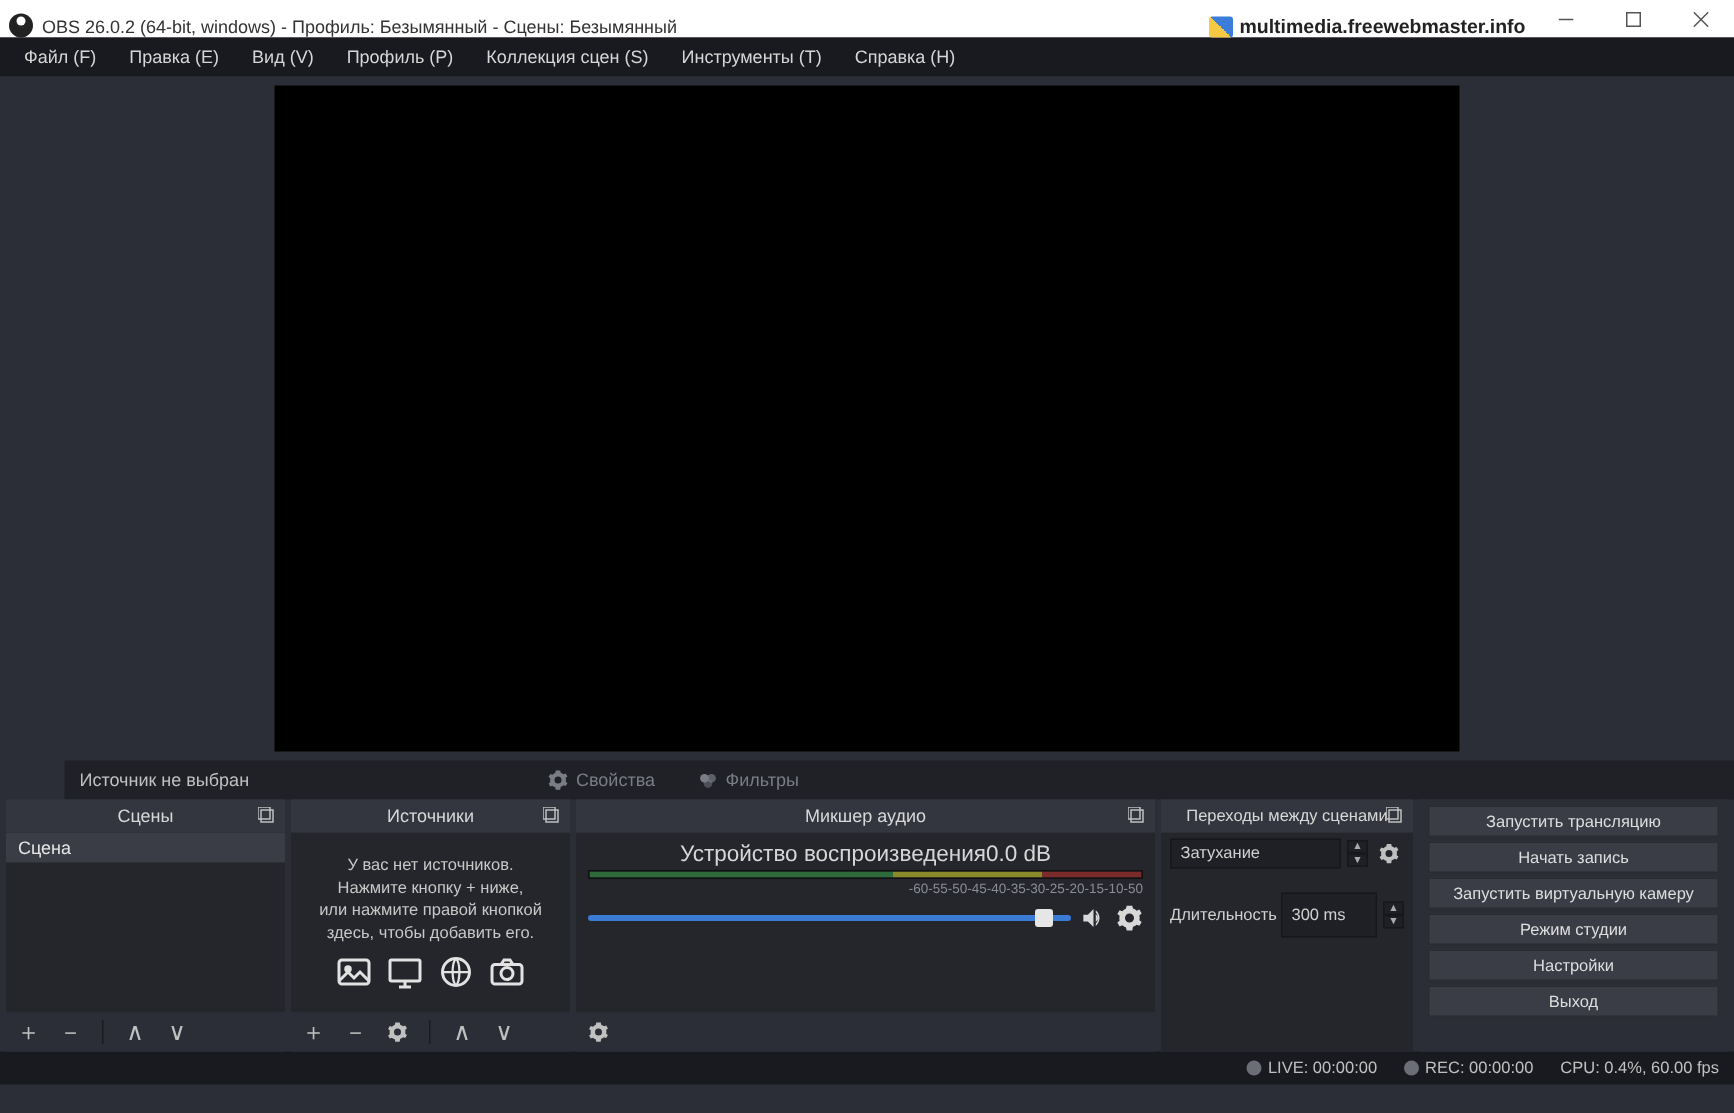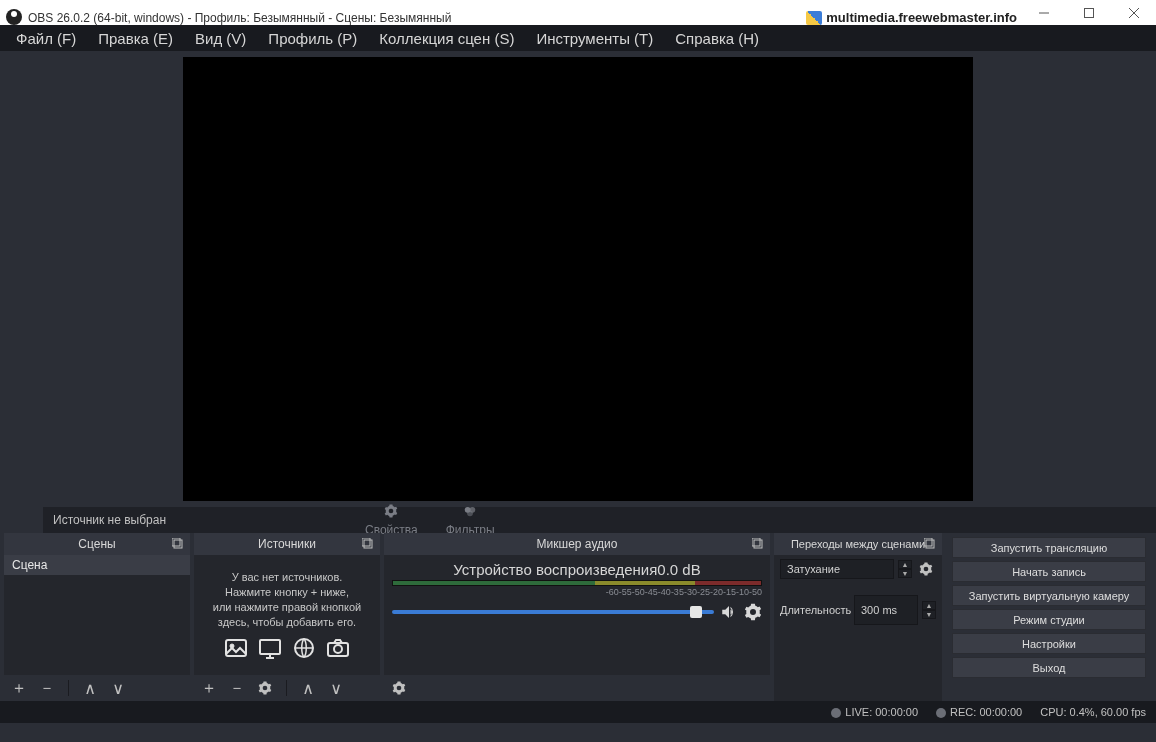--- a/index.html
+++ b/index.html
@@ -9,31 +9,31 @@
 .titlebar { height:25px; background:#fff; color:#333; display:flex; align-items:flex-end; font-size:12px; }
 .titlebar .ico { width:16px; height:16px; margin:0 6px; border-radius:50%; background:#222; display:inline-block; position:relative; }
 .titlebar .ico::after { content:""; position:absolute; width:6px; height:6px; background:#fff; border-radius:50%; top:2px; left:5px; }
 .titlebar .ttxt { flex:0 0 auto; }
 .titlebar .spacer { flex:1; }
 .titlebar .water { font-weight:bold; font-size:13px; color:#222; margin-right:4px; display:flex; align-items:center; gap:4px; }
 .titlebar .water .wico { width:16px; height:14px; background:linear-gradient(45deg,#f6c945 50%,#3b7dd8 50%); border-radius:2px; }
 .titlebar .winbtn { width:45px; height:25px; display:flex; align-items:center; justify-content:center; color:#555; }
 
 
-.menubar { height:26px; background:#181a1f; display:flex; align-items:center; padding:0 6px; font-size:15px; color:#d6d6d6; gap:2px; }
+.menubar { height:26px; background:#181a1f; display:flex; align-items:center; padding:0 6px; font-size:12px; color:#d6d6d6; gap:2px; }
 .menubar .mitem { padding:4px 10px; }
 
 
 .preview-wrap { background:#2b2e36; padding:6px 0; display:flex; justify-content:center; }
 .preview { width:790px; height:444px; background:#000; }
 
 
 .srcinfo { height:26px; background:#1f2127; display:flex; align-items:center; font-size:12px; padding:0 10px; gap:16px;margin-left:43px; }
 .srcinfo .sel { flex:0 0 auto; width:290px; }
-.srcinfo .pbtn { display:flex; align-items:center; gap:5px; color:#7a7d85; padding:2px 6px;flex-direction:column; }
+.srcinfo .pbtn { display:flex; align-items:flex-start; gap:5px; color:#7a7d85; padding:2px 6px; }
 .srcinfo .pbtn svg { width:14px; height:14px; }
 
 
 .docks { display:flex; height:168px; gap:4px; padding:0 4px; }
 .dock { background:#2b2e36; display:flex; flex-direction:column; }
 .dock:nth-child(1){ width:186px; }
 .dock:nth-child(2){ width:186px; }
 .dock:nth-child(3){ width:386px; }
 .dock:nth-child(4){ width:168px; }
 .dock:nth-child(5){ flex:1; }

